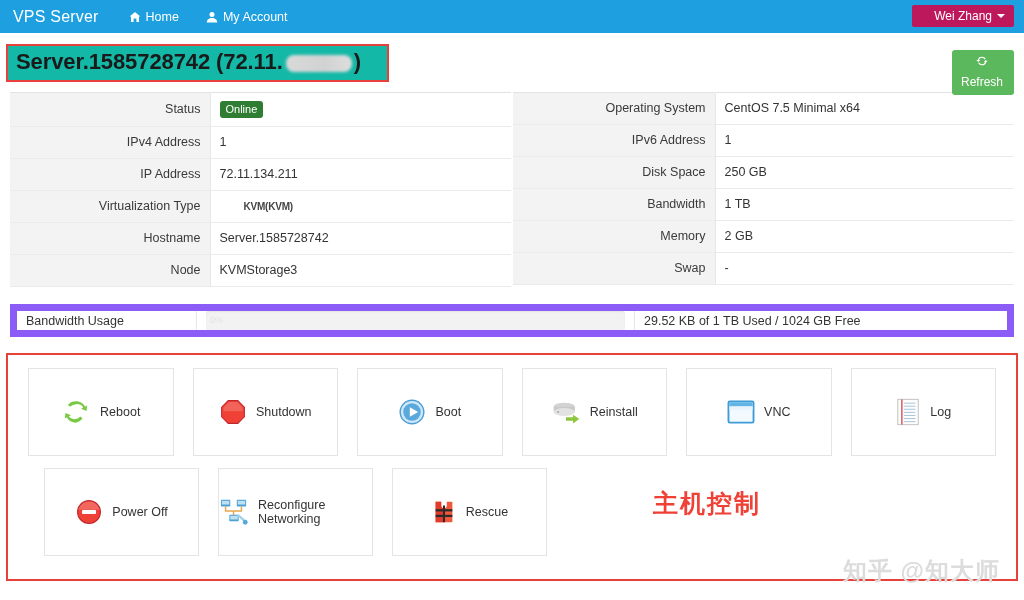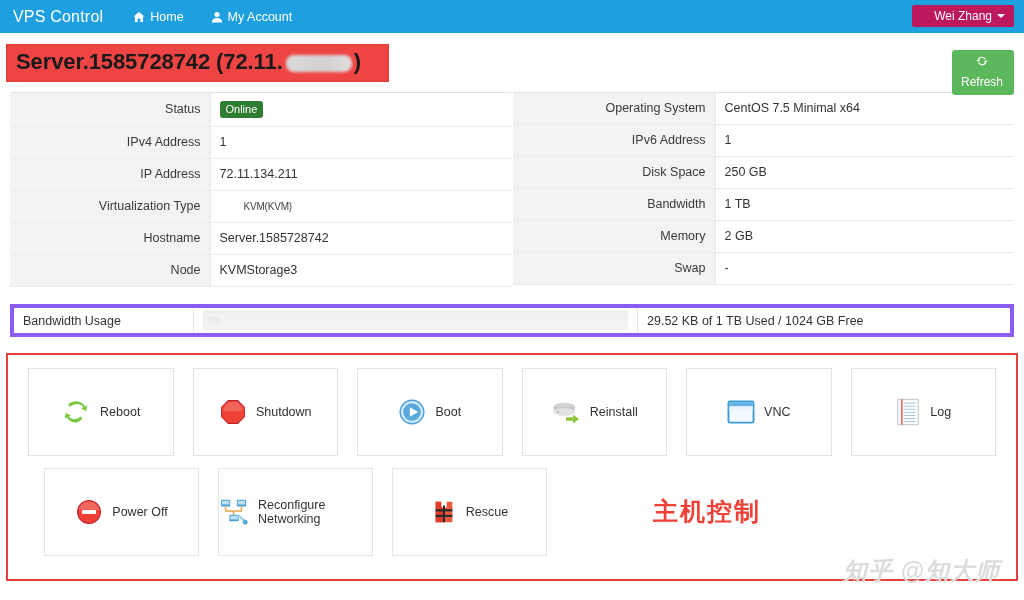--- a/index.html
+++ b/index.html
@@ -67,21 +67,21 @@
     position: relative;
     height: 46px;
     margin-top: 11px;
   }
   .title-box {
     position: absolute;
     left: 6px; top: 0;
     border: 2px solid #e8403a;
     padding: 3px 26px 5px 8px;
     display: flex;
-    background: #ef4444;
+    background: #14b8a6;
   }
   .title-box h1 {
     margin: 0;
     font-size: 22px;
     font-weight: bold;
     color: #1a1a1a;
     white-space: nowrap;
     letter-spacing: -.1px;
   }
   .redact {
@@ -145,30 +145,30 @@
     color: #fff;
     font-size: 11px;
     font-weight: normal;
     padding: 2px 6px 3px;
     border-radius: 3px;
     display: inline-block;
     line-height: 12px;
   }
   .kvm-mark {
     font-size: 10px;
-    font-weight: normal;
+    font-weight: bold;
     letter-spacing: -.2px;
     color: #444;
     padding-left: 24px;
   }
 
   
   .bw {
     margin: 17px 10px 0 10px;
-    border: 4px solid #8b5cf6;
+    border: 7px solid #8b5cf6;
     display: flex;
     align-items: stretch;
     font-size: 12.5px;
     color: #333;
     background: #fff;
     height: 33px;
   }
   .bw-label {
     width: 180px;
     display: flex;
@@ -227,46 +227,45 @@
     display: flex;
     align-items: center;
     justify-content: center;
     gap: 9px;
   }
   .tile-ico { height: 34px; display: flex; align-items: center; justify-content: center; }
   .tile-label { font-size: 12.5px; color: #333; }
   .cn-note {
     position: absolute;
     left: 645px;
-    top: 140px;
+    top: 132px;
     color: #ef4136;
     font-size: 25px;
     font-weight: bold;
     letter-spacing: 2px;
     white-space: nowrap;
   }
 
   
   .watermark {
     position: absolute;
     right: 24px;
     bottom: 13px;
     color: #dcdcdc;
     font-size: 24px;
     letter-spacing: 1px;
     white-space: nowrap;
     font-weight: bold;
-    font-style: italic;
   }
 </style>
 </head>
 <body>
 
 <div class="navbar">
-  <div class="brand">VPS Control</div>
+  <div class="brand">VPS Server</div>
 
   <div class="nav-item">
     <span class="nav-ico">
       <svg width="12" height="12" viewBox="0 0 12 12">
           <path d="M6 1 0.6 5.4h1.4V11h2.6V7.6h2.8V11h2.6V5.4h1.4z" fill="#fff"></path>
         </svg>
     </span>
     <span>Home</span>
   </div>
 

